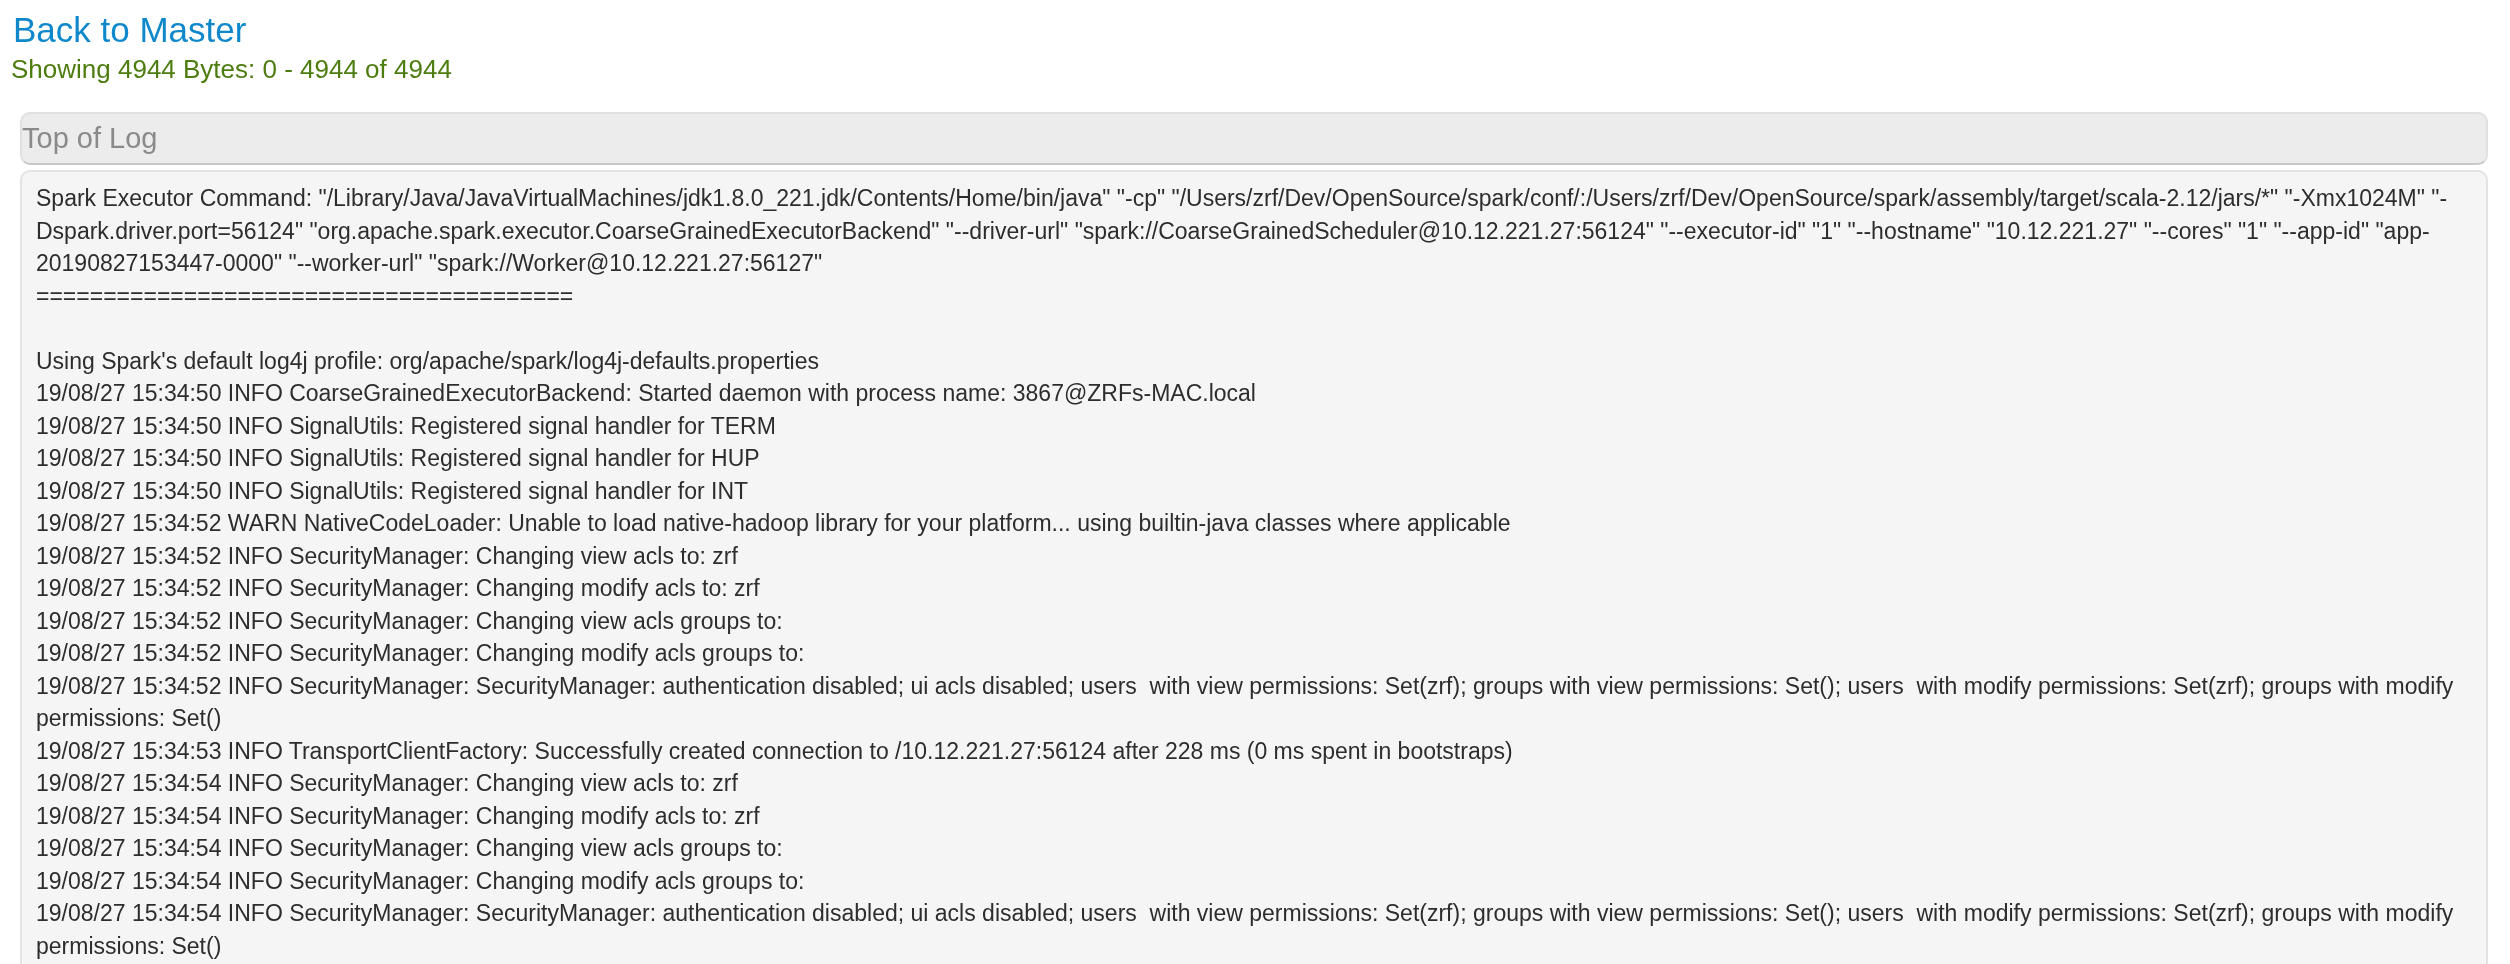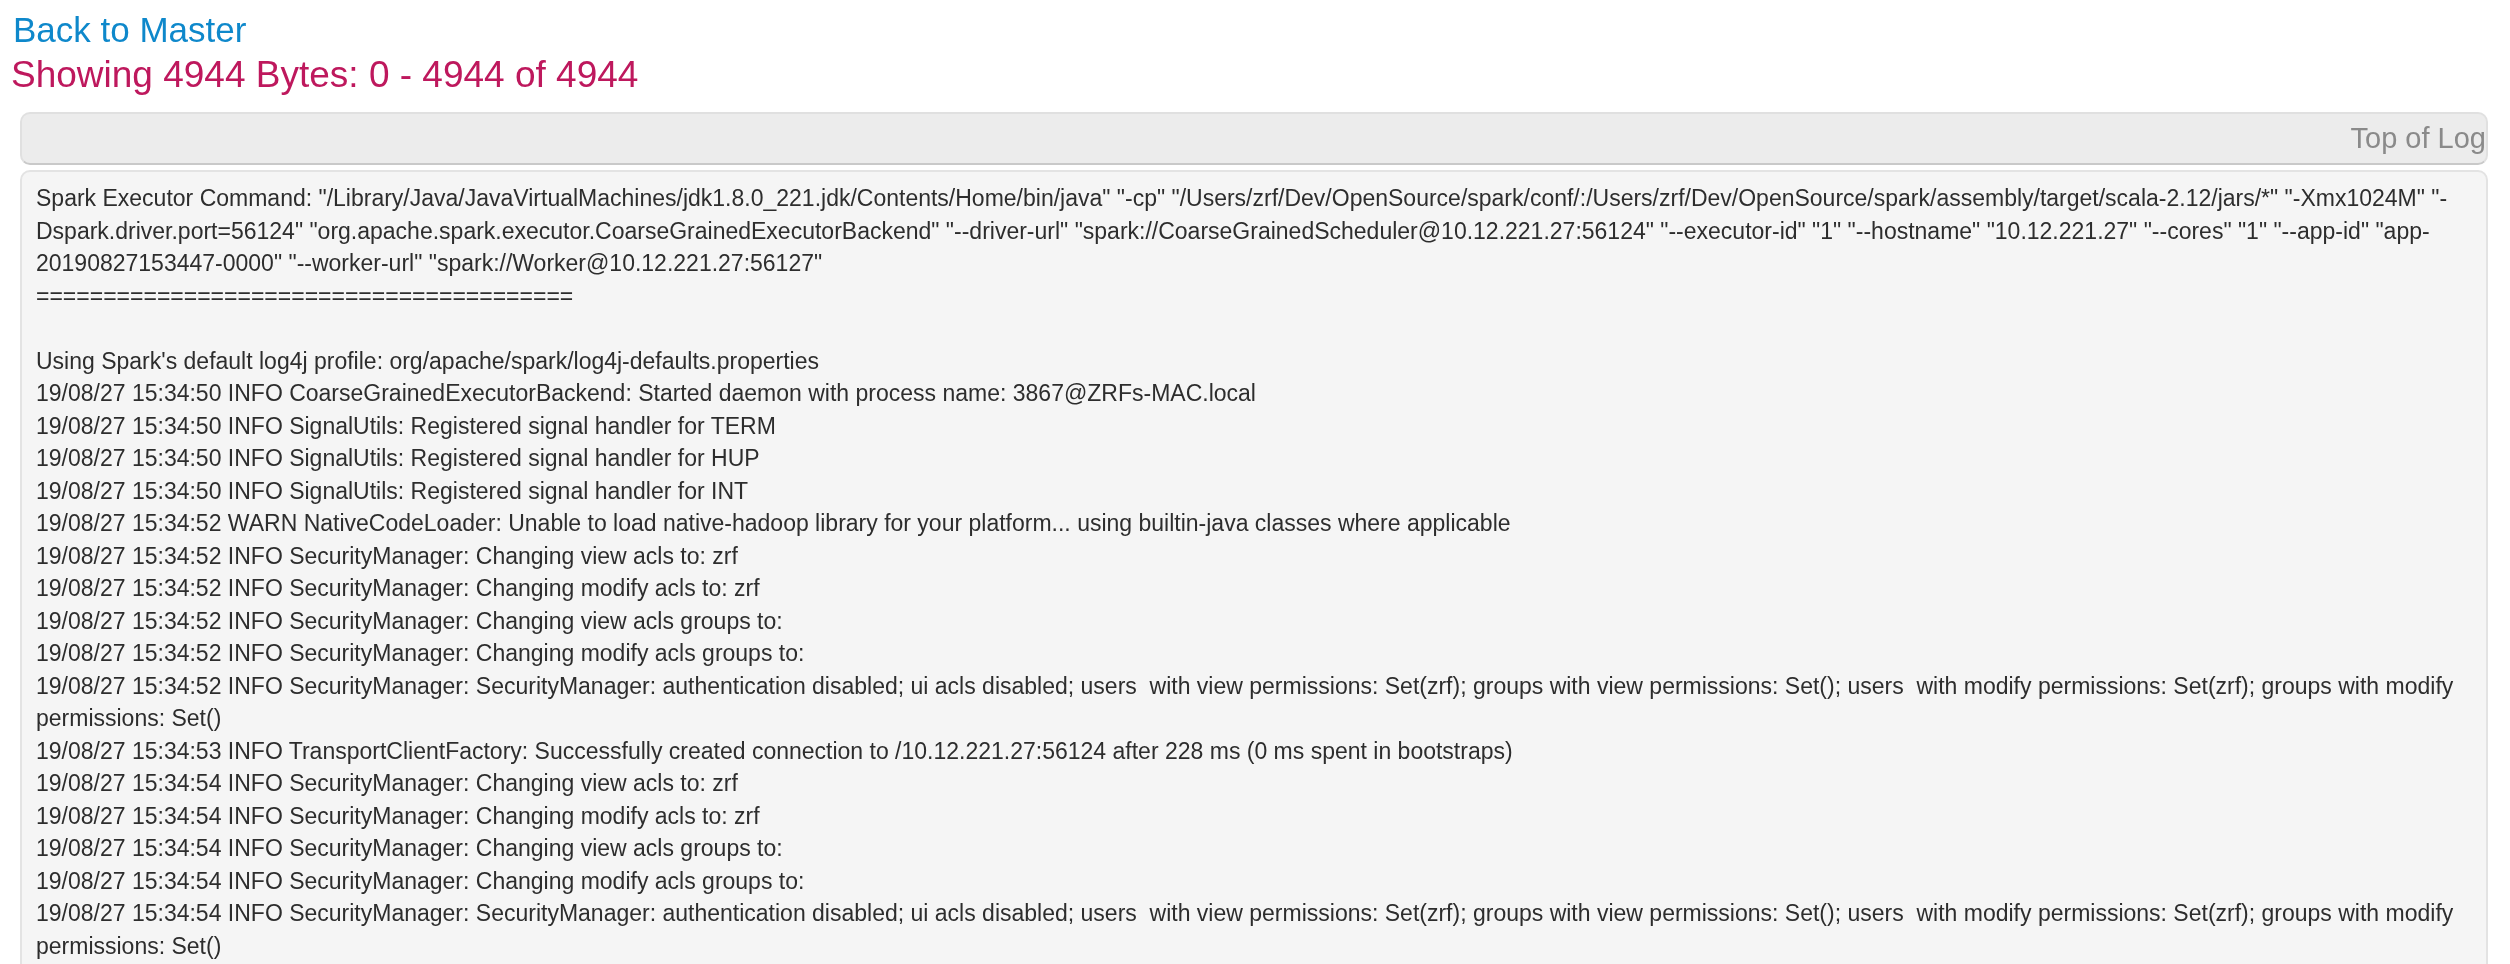--- a/index.html
+++ b/index.html
@@ -17,38 +17,38 @@
     top: 13px;
     font-size: 35px;
     line-height: 34px;
     color: #0e88cb;
     text-decoration: none;
     cursor: pointer;
   }
   .status-line {
     position: absolute;
     left: 11px;
-    top: 58px;
-    font-size: 37px;
+    top: 52px;
+    font-size: 26px;
     line-height: 34px;
-    color: #be185d;
+    color: #4d7c0f;
   }
   .log-bar {
     position: absolute;
     left: 20px;
     right: 22px;
     top: 112px;
     height: 49px;
     background: #ececec;
     border: 2px solid #e0e0e0;
     border-bottom-color: #c9c9c9;
     border-radius: 10px;
     display: flex;
     align-items: center;
-    justify-content: flex-end;
+    justify-content: flex-start;
     color: #8a8a8a;
     font-size: 29px;
   }
   .log-pre {
     position: absolute;
     left: 20px;
     right: 22px;
     top: 170px;
     bottom: -30px;
     margin: 0;

